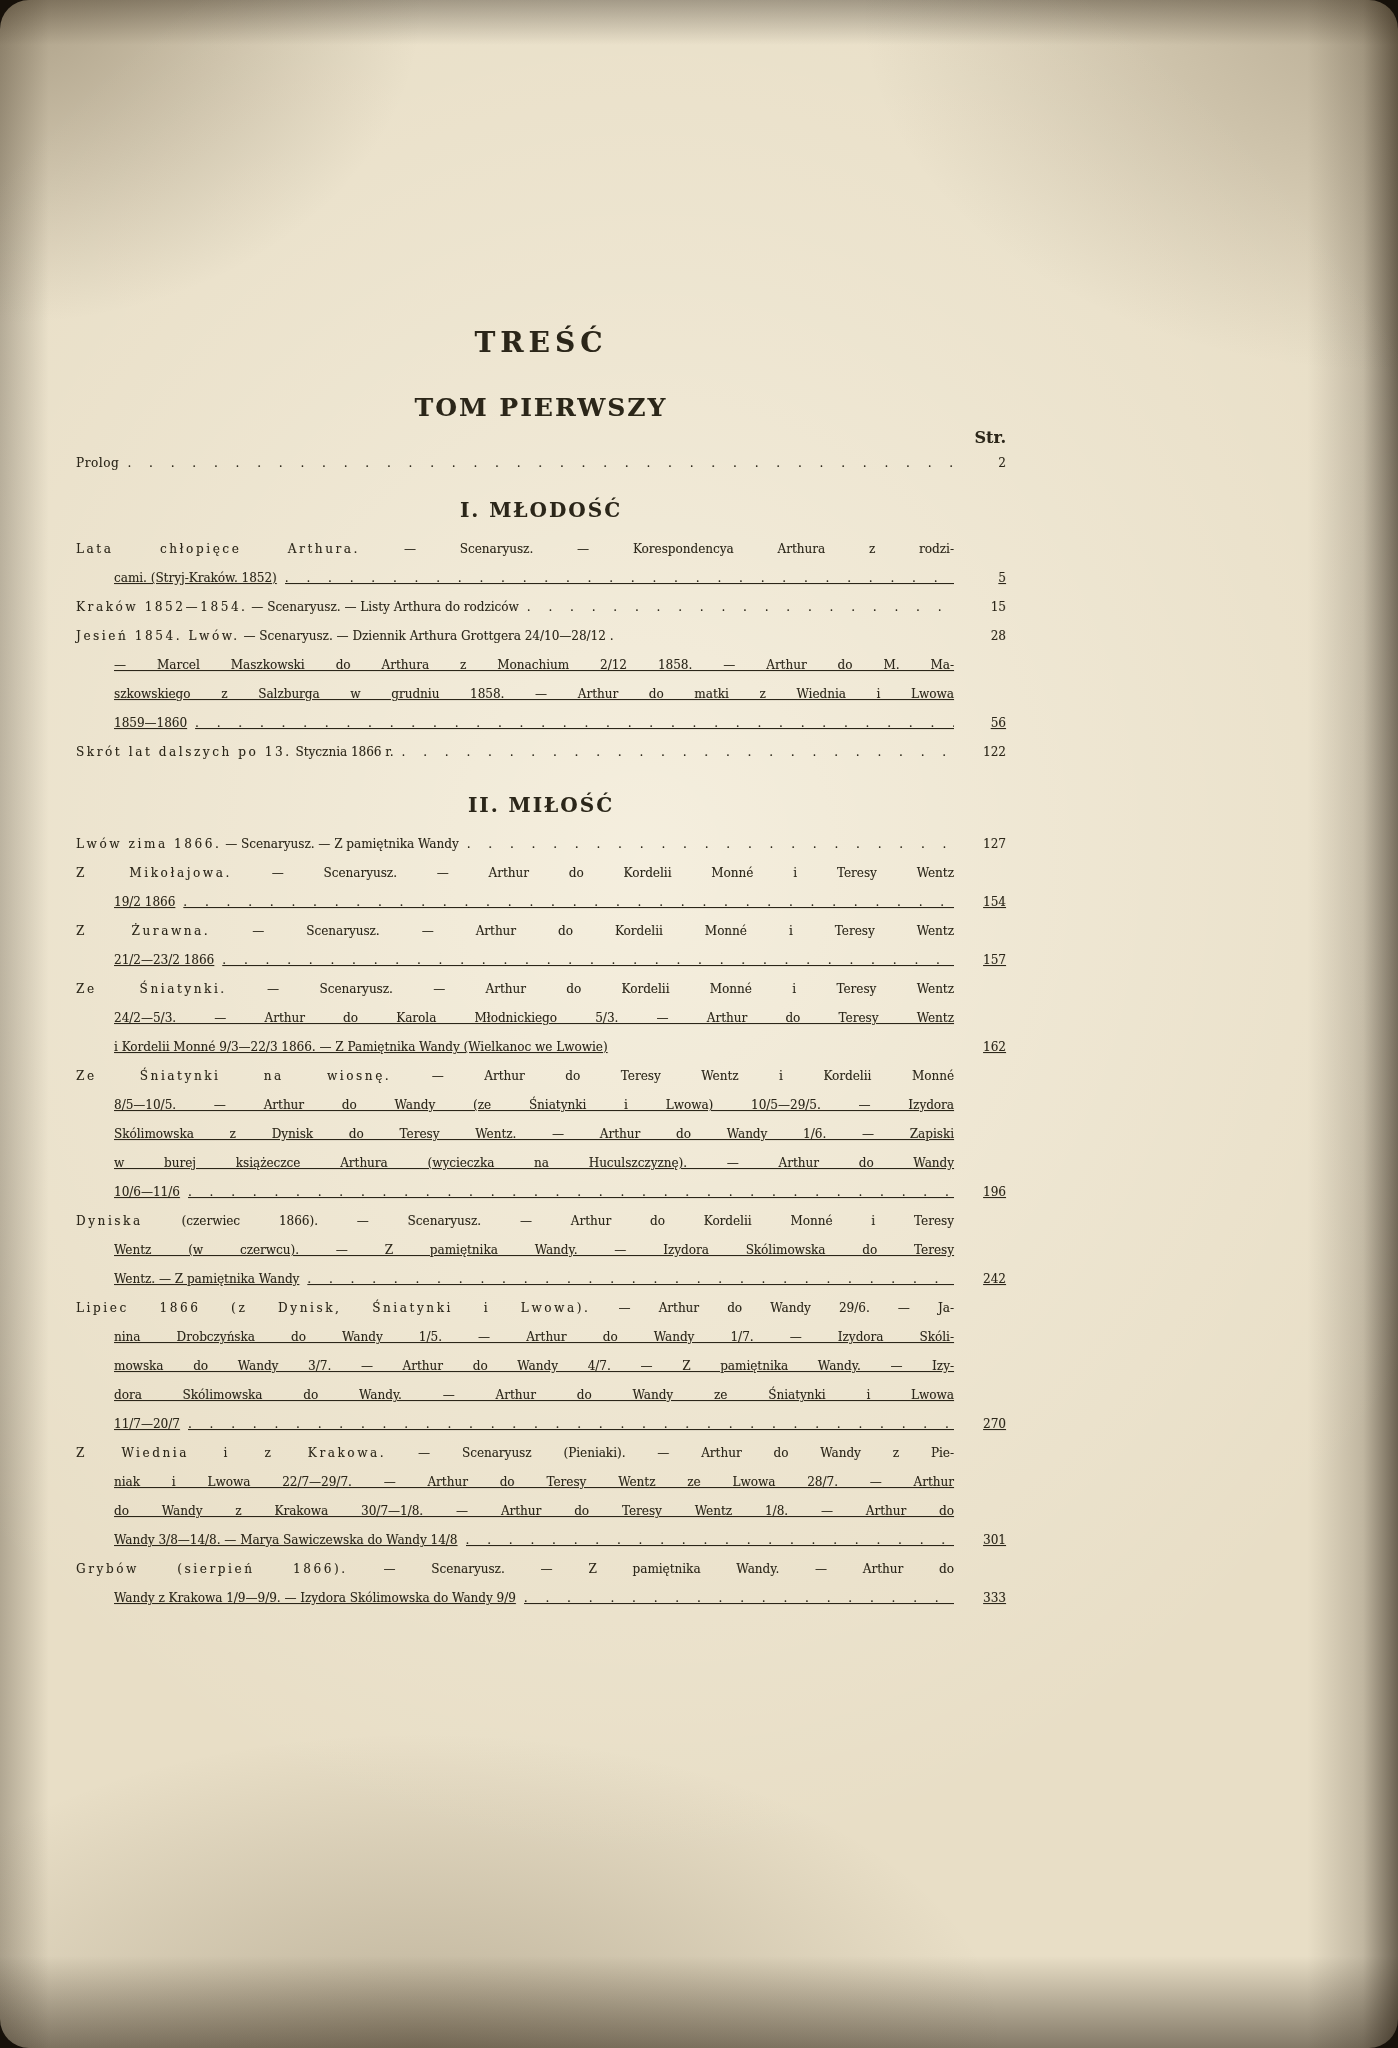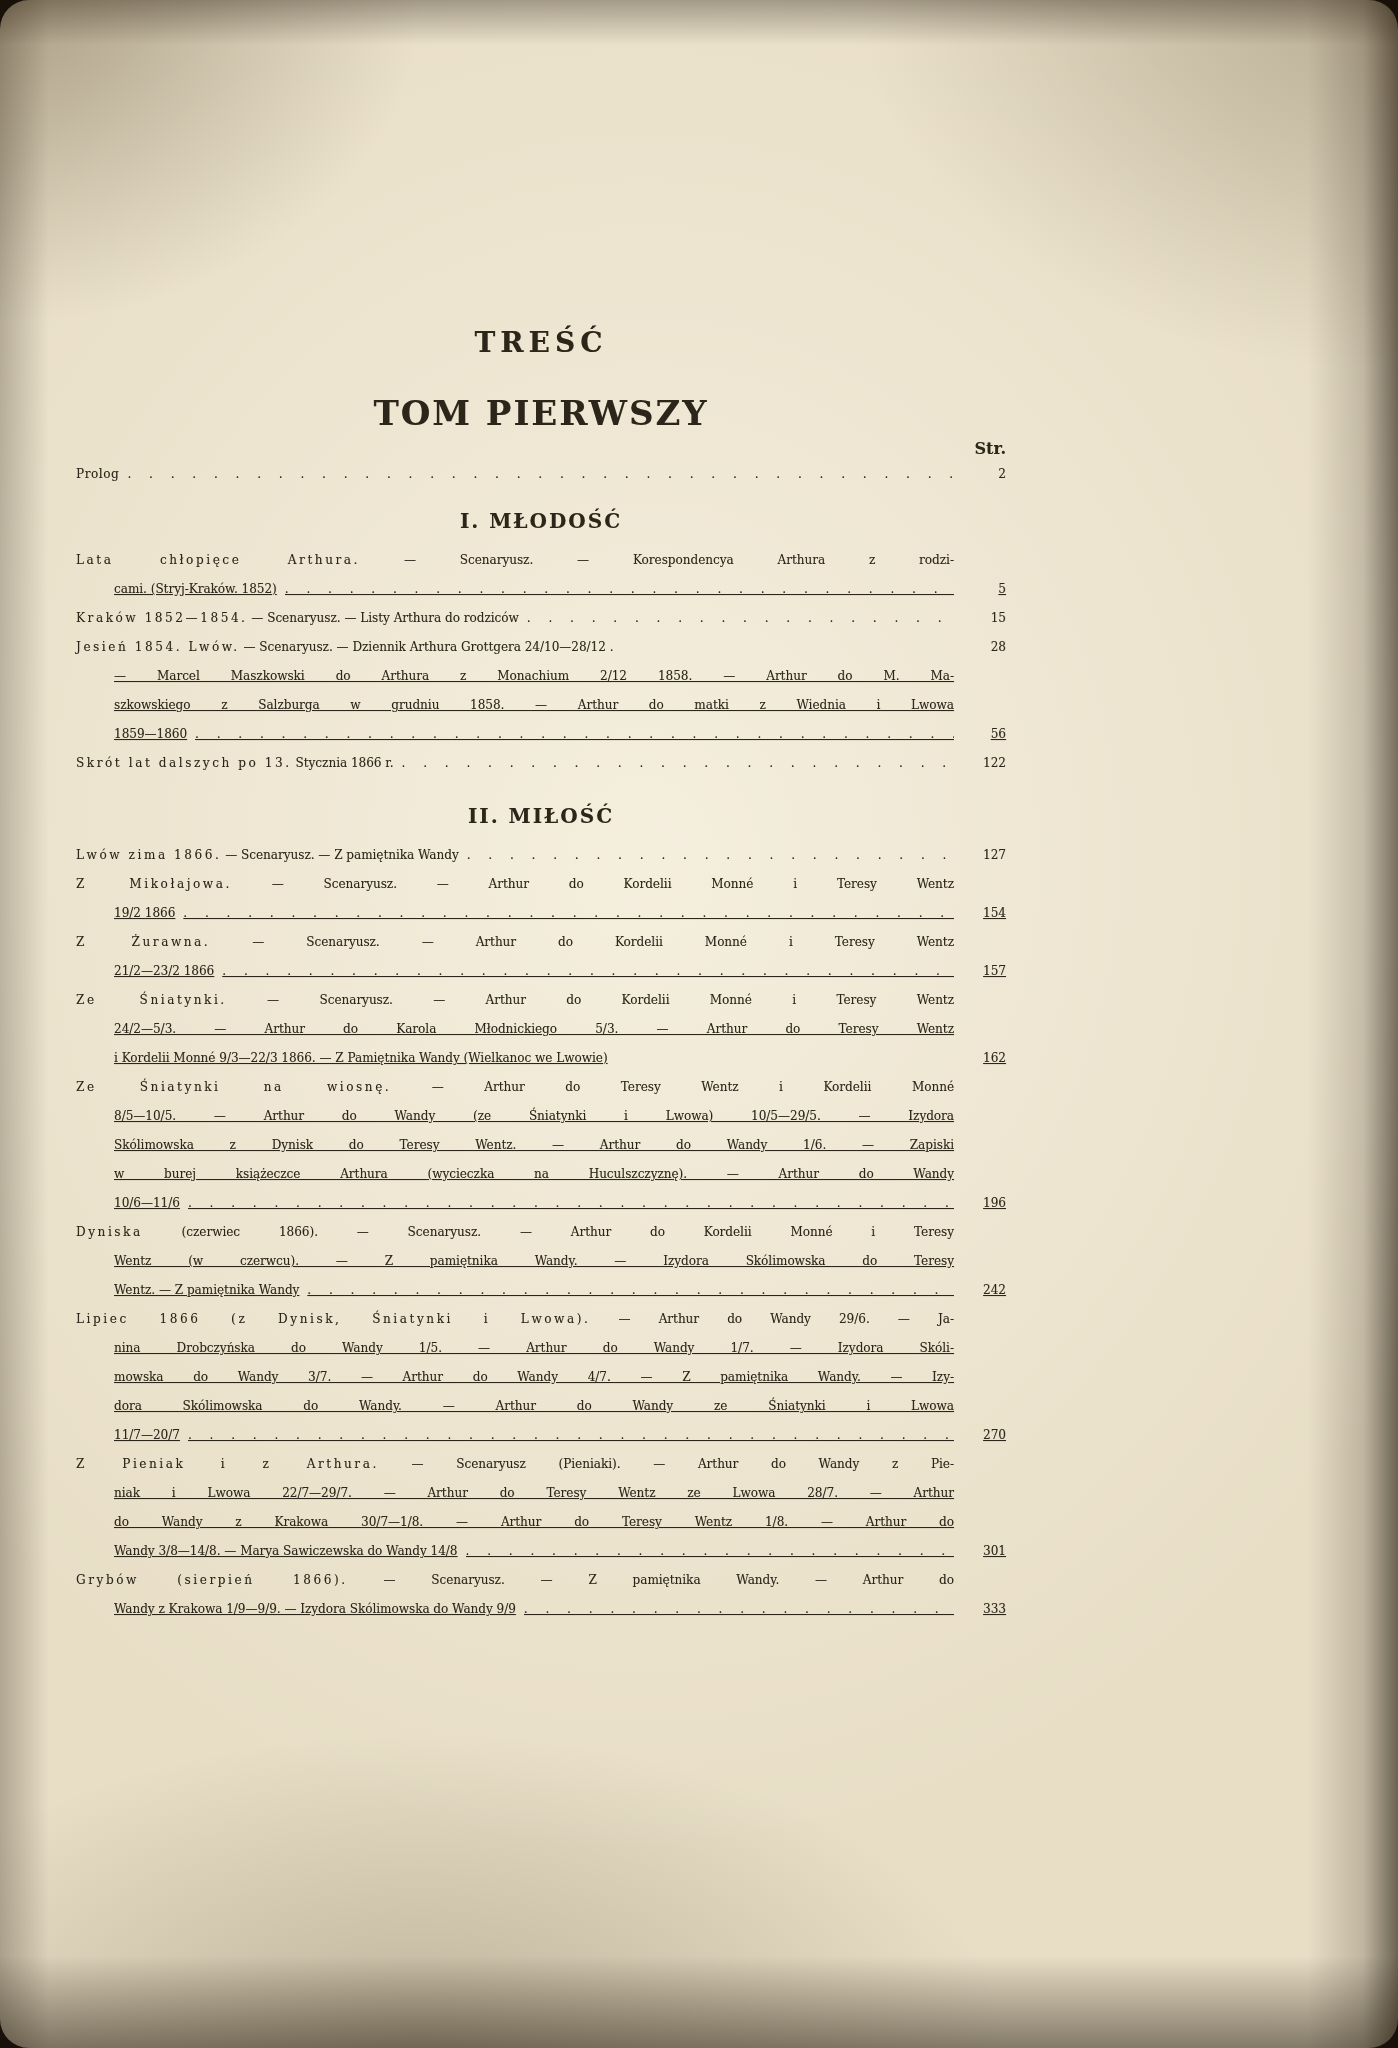--- a/index.html
+++ b/index.html
@@ -21,21 +21,21 @@
       linear-gradient(to right, rgba(32,22,10,0.28), rgba(32,22,10,0) 3.5%),
       #e8dec6;
     border-radius: 29px;
   }
   .content {
     position:absolute; left:76px; top:0; width:930px;
     padding-top:326px;
     text-shadow:0.3px 0.3px 0 rgba(43,38,25,0.28);
   }
   .title   { text-align:center; font-size:28px; font-weight:bold; letter-spacing:5px; }
-  .volume  { margin-top:34px; text-align:center; font-size:34px; font-weight:bold; letter-spacing:2px; }
+  .volume  { margin-top:34px; text-align:center; font-size:25px; font-weight:bold; letter-spacing:2px; }
   .str     { margin-top:6px; text-align:right; font-size:16px; font-weight:bold; }
   .sec     { text-align:center; font-size:20px; font-weight:bold; letter-spacing:2px; margin:20px 0 13px; }
   .sec.second { margin-top:26px; }
 
   .entry, .prolog { font-size:12px; line-height:29px; }
   .prolog { margin-top:2px; }
 
   .jline {
     text-align:justify;
     text-align-last:justify;
@@ -187,21 +187,21 @@
       <div class="jline cont">mowska do Wandy 3/7. — Arthur do Wandy 4/7. — Z pamiętnika Wandy. — Izy-</div>
       <div class="jline cont">dora Skólimowska do Wandy. — Arthur do Wandy ze Śniatynki i Lwowa</div>
       <div class="lline cont">
         <span class="lltext">11/7—20/7</span>
         <span class="dots"></span>
         <span class="pg">270</span>
       </div>
     </div>
 
     <div class="entry">
-      <div class="jline"><span class="lead">Z Pieniak i z Arthura.</span><span> — Scenaryusz (Pieniaki). — Arthur do Wandy z Pie-</span></div>
+      <div class="jline"><span class="lead">Z Wiednia i z Krakowa.</span><span> — Scenaryusz (Pieniaki). — Arthur do Wandy z Pie-</span></div>
       <div class="jline cont">niak i Lwowa 22/7—29/7. — Arthur do Teresy Wentz ze Lwowa 28/7. — Arthur</div>
       <div class="jline cont">do Wandy z Krakowa 30/7—1/8. — Arthur do Teresy Wentz 1/8. — Arthur do</div>
       <div class="lline cont">
         <span class="lltext">Wandy 3/8—14/8. — Marya Sawiczewska do Wandy 14/8</span>
         <span class="dots"></span>
         <span class="pg">301</span>
       </div>
     </div>
 
     <div class="entry">

